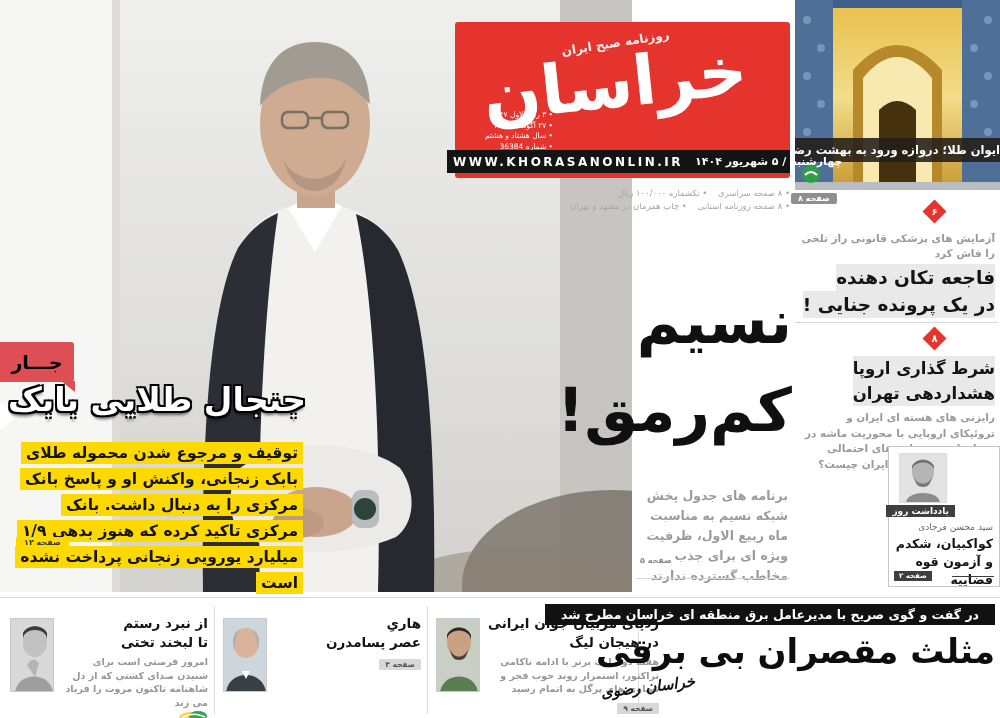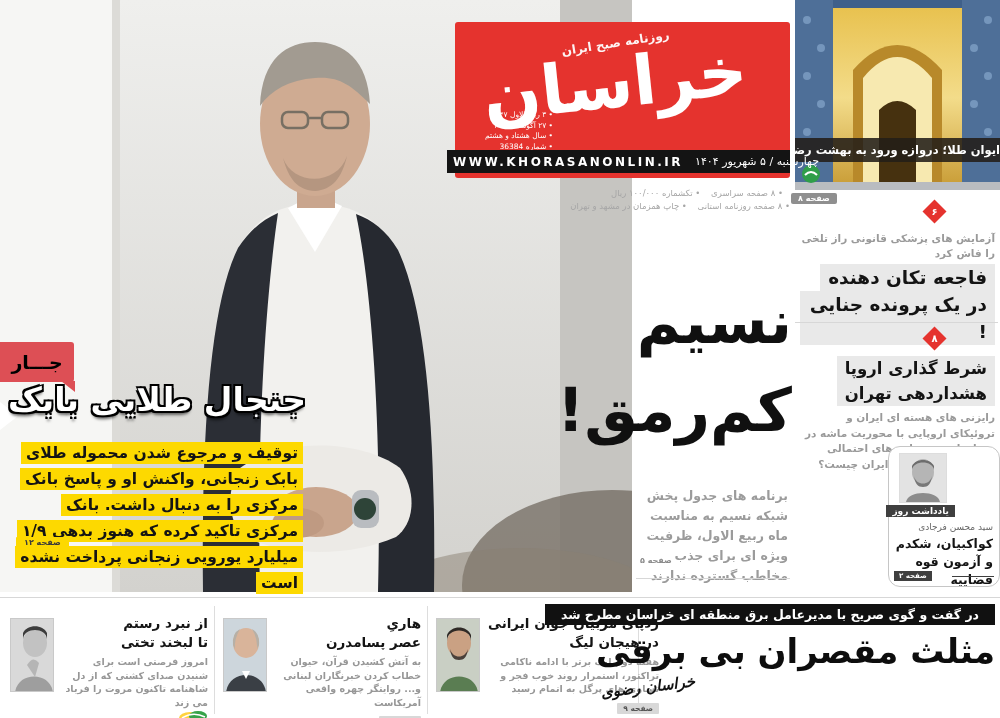--- a/index.html
+++ b/index.html
@@ -17,54 +17,54 @@
   #masthead .tagline{position:absolute;top:14px;right:120px;color:#fff;font-size:12px;
       transform:rotate(-9deg);font-weight:bold;opacity:.95;}
   #masthead .logo{position:absolute;top:22px;right:30px;width:290px;color:#fff;font-size:68px;
       font-weight:bold;transform:rotate(-6deg);text-align:center;line-height:80px;letter-spacing:-2px;}
   #masthead .issue{position:absolute;left:8px;top:88px;width:90px;color:#fff;font-size:7.5px;
       line-height:10.5px;text-align:right;direction:rtl;}
   #site-strip{left:447px;top:150px;width:343px;height:23px;background:#141414;z-index:7;
       display:flex;align-items:center;direction:ltr;padding:0 6px;gap:6px;}
   #site-strip .url{color:#fff;font-size:12px;font-weight:bold;letter-spacing:2.5px;direction:ltr;white-space:nowrap;}
   #site-strip .sep{width:9px;height:17px;background:#fff;transform:skewX(-22deg);}
-  #site-strip .date{color:#fff;font-size:11px;font-weight:normal;direction:rtl;white-space:nowrap;}
+  #site-strip .date{color:#fff;font-size:11px;font-weight:bold;direction:rtl;white-space:nowrap;}
 
   #fineprint{left:596px;top:187px;width:194px;color:#a6a6a6;font-size:8.5px;line-height:12.5px;
-      text-align:center;direction:rtl;white-space:nowrap;}
+      text-align:right;direction:rtl;white-space:nowrap;}
   #fineprint .row span{margin-left:8px;}
 
   
   #shrine{left:795px;top:0;width:205px;height:190px;overflow:hidden;}
   #shrine .caption{position:absolute;left:0;top:138px;width:100%;height:24px;background:rgba(35,30,24,.88);
       color:#fff;font-size:11.5px;font-weight:bold;text-align:center;line-height:24px;white-space:nowrap;}
   #shrine .mini-logo{position:absolute;left:6px;top:164px;}
   #shrine-badge{left:791px;top:193px;background:#8f8f8f;color:#fff;font-size:8px;font-weight:bold;
       padding:1px 7px;border-radius:2px;}
 
   
   .diamond{width:17px;height:17px;background:#e5332e;transform:rotate(45deg);z-index:2;}
   .diamond span{display:block;transform:rotate(-45deg);color:#fff;font-size:10px;font-weight:bold;
       text-align:center;line-height:17px;}
   .kicker{color:#9a9a9a;font-size:10.5px;line-height:15px;text-align:right;font-weight:bold;}
   .h-big{font-weight:bold;color:#141414;text-align:right;}
-  .h-big .hl{background:#e9e9e9;padding:0 8px;display:inline-block;}
+  .h-big .hl{background:#e9e9e9;padding:0 0;display:inline-block;}
   .rc-body{color:#9a9a9a;font-size:10.5px;line-height:15.5px;text-align:right;font-weight:bold;}
   .divider-h{height:1px;background:#d7d7d7;}
 
   
   #nasim-h{left:634px;top:278px;width:158px;text-align:right;color:#101010;font-weight:bold;
       font-size:60px;line-height:88px;letter-spacing:-2px;white-space:nowrap;}
   #nasim-body{left:636px;top:486px;width:152px;color:#9b9b9b;font-size:12.5px;line-height:20px;
       text-align:right;font-weight:bold;}
   #nasim-badge{left:640px;top:556px;color:#8a8a8a;font-size:8px;font-weight:bold;}
   #nasim-divider{left:636px;top:578px;width:154px;}
 
   
-  #notebox{left:888px;top:446px;width:112px;height:141px;border:1px solid #c6c6c6;border-radius:12px;background:#fff;}
+  #notebox{left:888px;top:446px;width:112px;height:141px;border:1px solid #c6c6c6;border-radius:0;background:#fff;}
   #notebox .nphoto{position:absolute;right:52px;top:6px;width:48px;height:50px;overflow:hidden;border:1px solid #ddd;}
   #notebox .nlabel{position:absolute;right:44px;top:58px;background:#3f3f3f;color:#fff;font-size:9px;
       font-weight:bold;padding:1px 6px;white-space:nowrap;}
   #notebox .nauthor{position:absolute;right:6px;top:75px;width:100px;color:#666;font-size:9px;text-align:right;}
   #notebox .nhead{position:absolute;right:6px;top:88px;width:100px;color:#141414;font-size:12.5px;
       line-height:18px;font-weight:bold;text-align:right;}
   #notebox .nfoot{position:absolute;left:5px;bottom:5px;width:100px;display:flex;align-items:center;direction:ltr;gap:20px;}
   #notebox .nfoot .nbadge{background:#3f3f3f;color:#fff;font-size:7px;font-weight:bold;padding:1px 5px;white-space:nowrap;}
   #notebox .nfoot .nline{flex:1;height:1px;background:#3f3f3f;}
 
@@ -307,21 +307,20 @@
         <path d="M35 26 Q36 14 28 10 Q34 20 33 30 Z" fill="#b7b0a6"></path>
         <path d="M2 74 C4 50 40 50 42 74 Z" fill="#3a3f45"></path>
         <path d="M18 52 L22 60 L26 52 Z" fill="#fff"></path>
       </svg>
     </div>
     <div class="btext">
       <div class="bhead">
         <div>هاریِ</div>
         <div>عصر پسامدرن</div>
       </div>
-      <div class="bbody">به آتش کشیدن قرآن، حیوان خطاب کردن خبرنگاران لبنانی و... روایتگر چهره واقعی آمریکاست</div>
       <span class="bbadge">صفحه ۳</span>
     </div>
   </div>
 
   <div class="abs bitem" style="left:436px;width:196px;">
     <div class="bphoto">
       <svg width="44" height="74" viewBox="0 0 44 74">
         <rect width="44" height="74" fill="#c9cfc4"></rect>
         <ellipse cx="22" cy="24" rx="12" ry="14" fill="#caa183"></ellipse>
         <path d="M10 22 C10 8 34 8 34 22 L34 16 C30 6 14 6 10 16 Z" fill="#2f2a26"></path>

